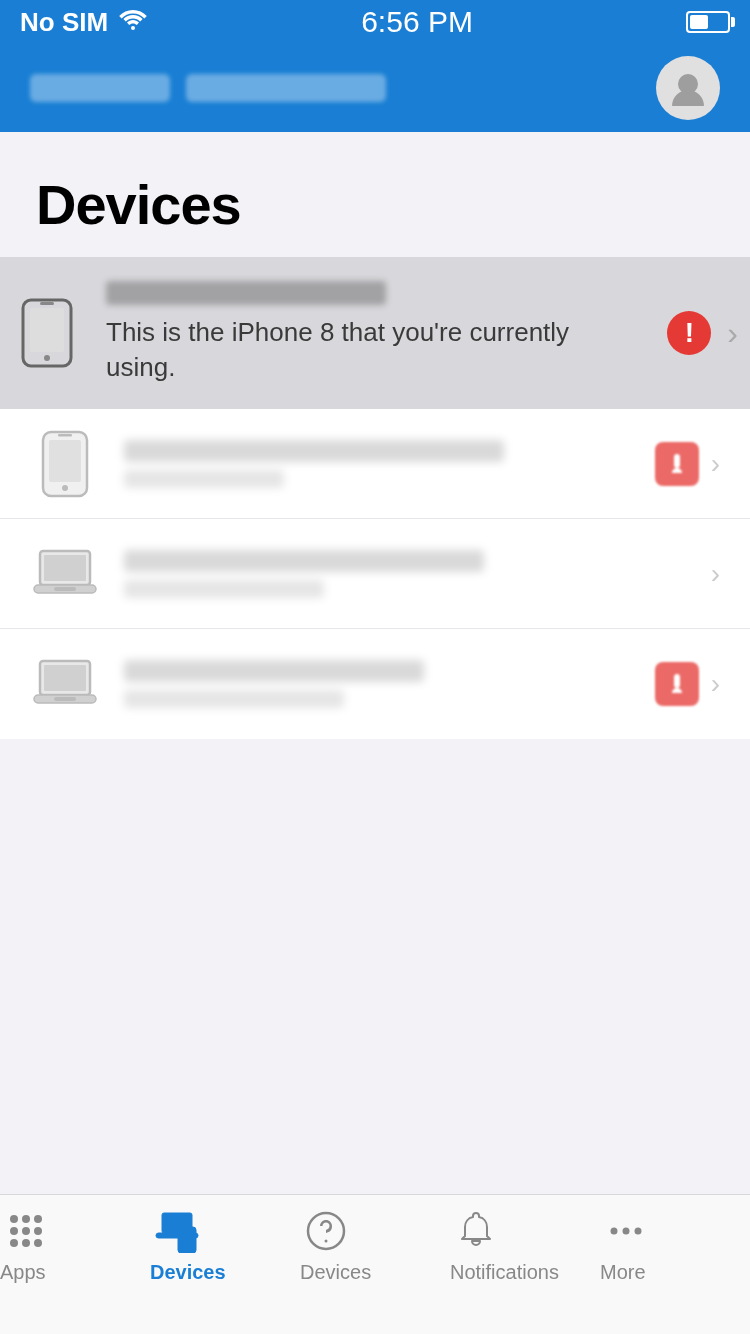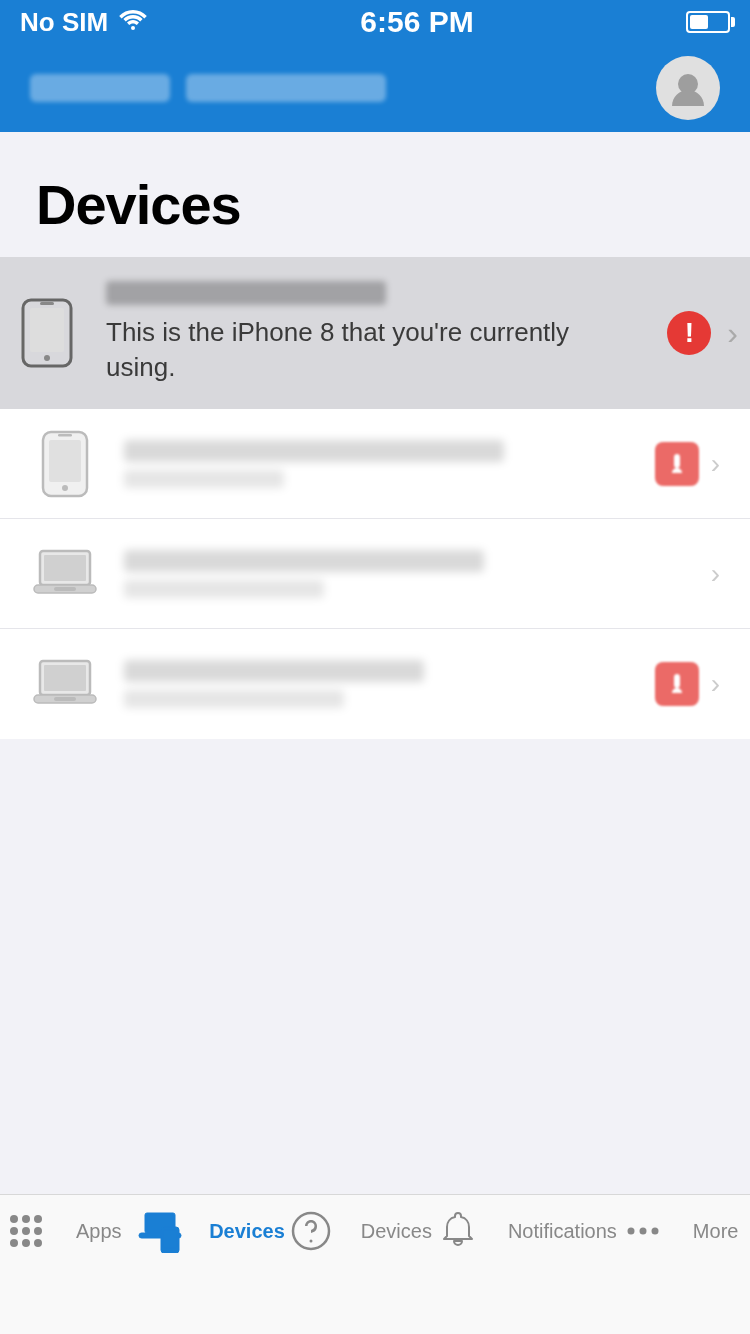--- a/index.html
+++ b/index.html
@@ -18,21 +18,21 @@
       height: 44px;
       display: flex;
       align-items: center;
       justify-content: space-between;
       padding: 12px 20px;
       color: white;
       font-size: 28px;
       font-weight: 600;
     }
     .status-left { font-size: 26px; display: flex; align-items: center; gap: 10px; }
-    .status-time { font-size: 30px; font-weight: 700; text-align: center; }
+    .status-time { font-size: 30px; font-weight: 400; text-align: center; }
     .status-right { display: flex; align-items: center; gap: 8px; }
     .wifi-icon { font-size: 24px; }
     .battery {
       width: 44px; height: 22px;
       border: 2px solid white;
       border-radius: 4px;
       position: relative;
       display: flex;
       align-items: center;
       padding: 2px;
@@ -232,22 +232,23 @@
       height: 140px;
       background: #f9f9f9;
       border-top: 1px solid #d8d8d8;
       display: flex;
       align-items: flex-start;
       padding-top: 14px;
     }
     .tab-item {
       flex: 1;
       display: flex;
-      align-items: center;
-      gap: 24px;
+      flex-direction: column;
+      align-items: flex-start;
+      gap: 8px;
       cursor: pointer;
     }
     .tab-icon {
       width: 52px;
       height: 44px;
       display: flex;
       align-items: center;
       justify-content: center;
     }
     .tab-label {

